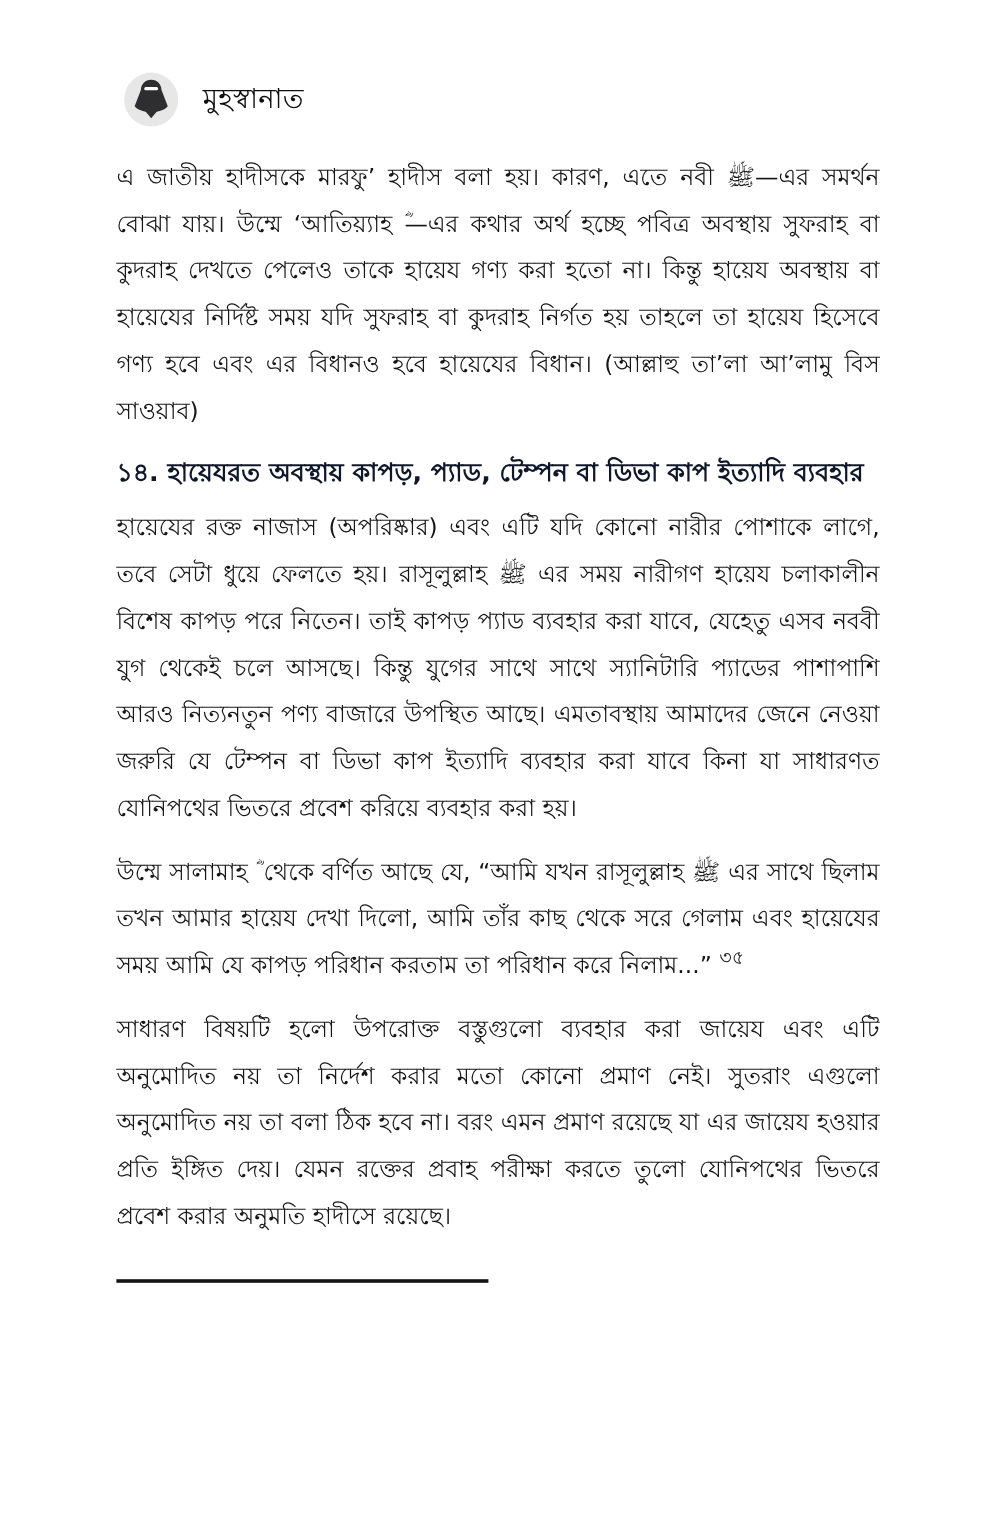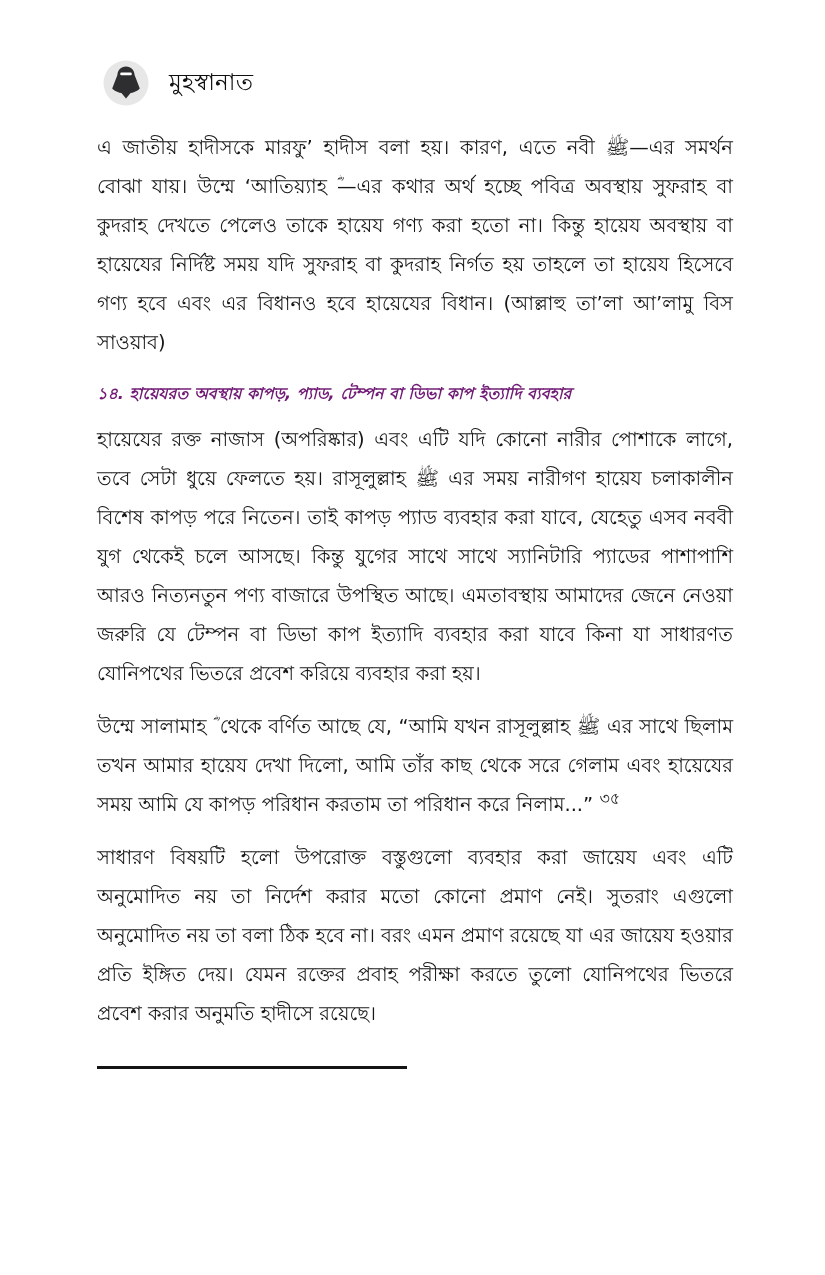--- a/index.html
+++ b/index.html
@@ -17,22 +17,22 @@
   .brand { font-size:23px; color:#0f0f0f; letter-spacing:0.2px; }
 
   
   .body-text {
     position:absolute; top:128px; left:97px; width:636px;
     font-size:19.5px; line-height:39px; text-align:justify;
     text-justify:inter-word;
   }
   p.para { margin:0 0 14px 0; }
   h2.heading {
-    font-size:16px; font-weight:bold; line-height:36px;
-    margin:10px 0 8px 0; text-align:left; color:#701a75;font-style:italic;
+    font-size:21px; font-weight:bold; line-height:36px;
+    margin:10px 0 8px 0; text-align:left; color:#0f172a;
   }
   sup.fn { font-size:16px; line-height:0; }
 
   
   .footnote-rule { position:absolute; left:97px; top:1066px; width:310px; height:2.5px; background:#141414; }
   .footnote { position:absolute; left:97px; top:1076px; font-size:18.5px; color:#0f766e; }
 
   
   .bottom-rule { position:absolute; left:223px; top:1160px; width:377px; }
   .rule-top { display:flex; align-items:center; gap:7px; }

